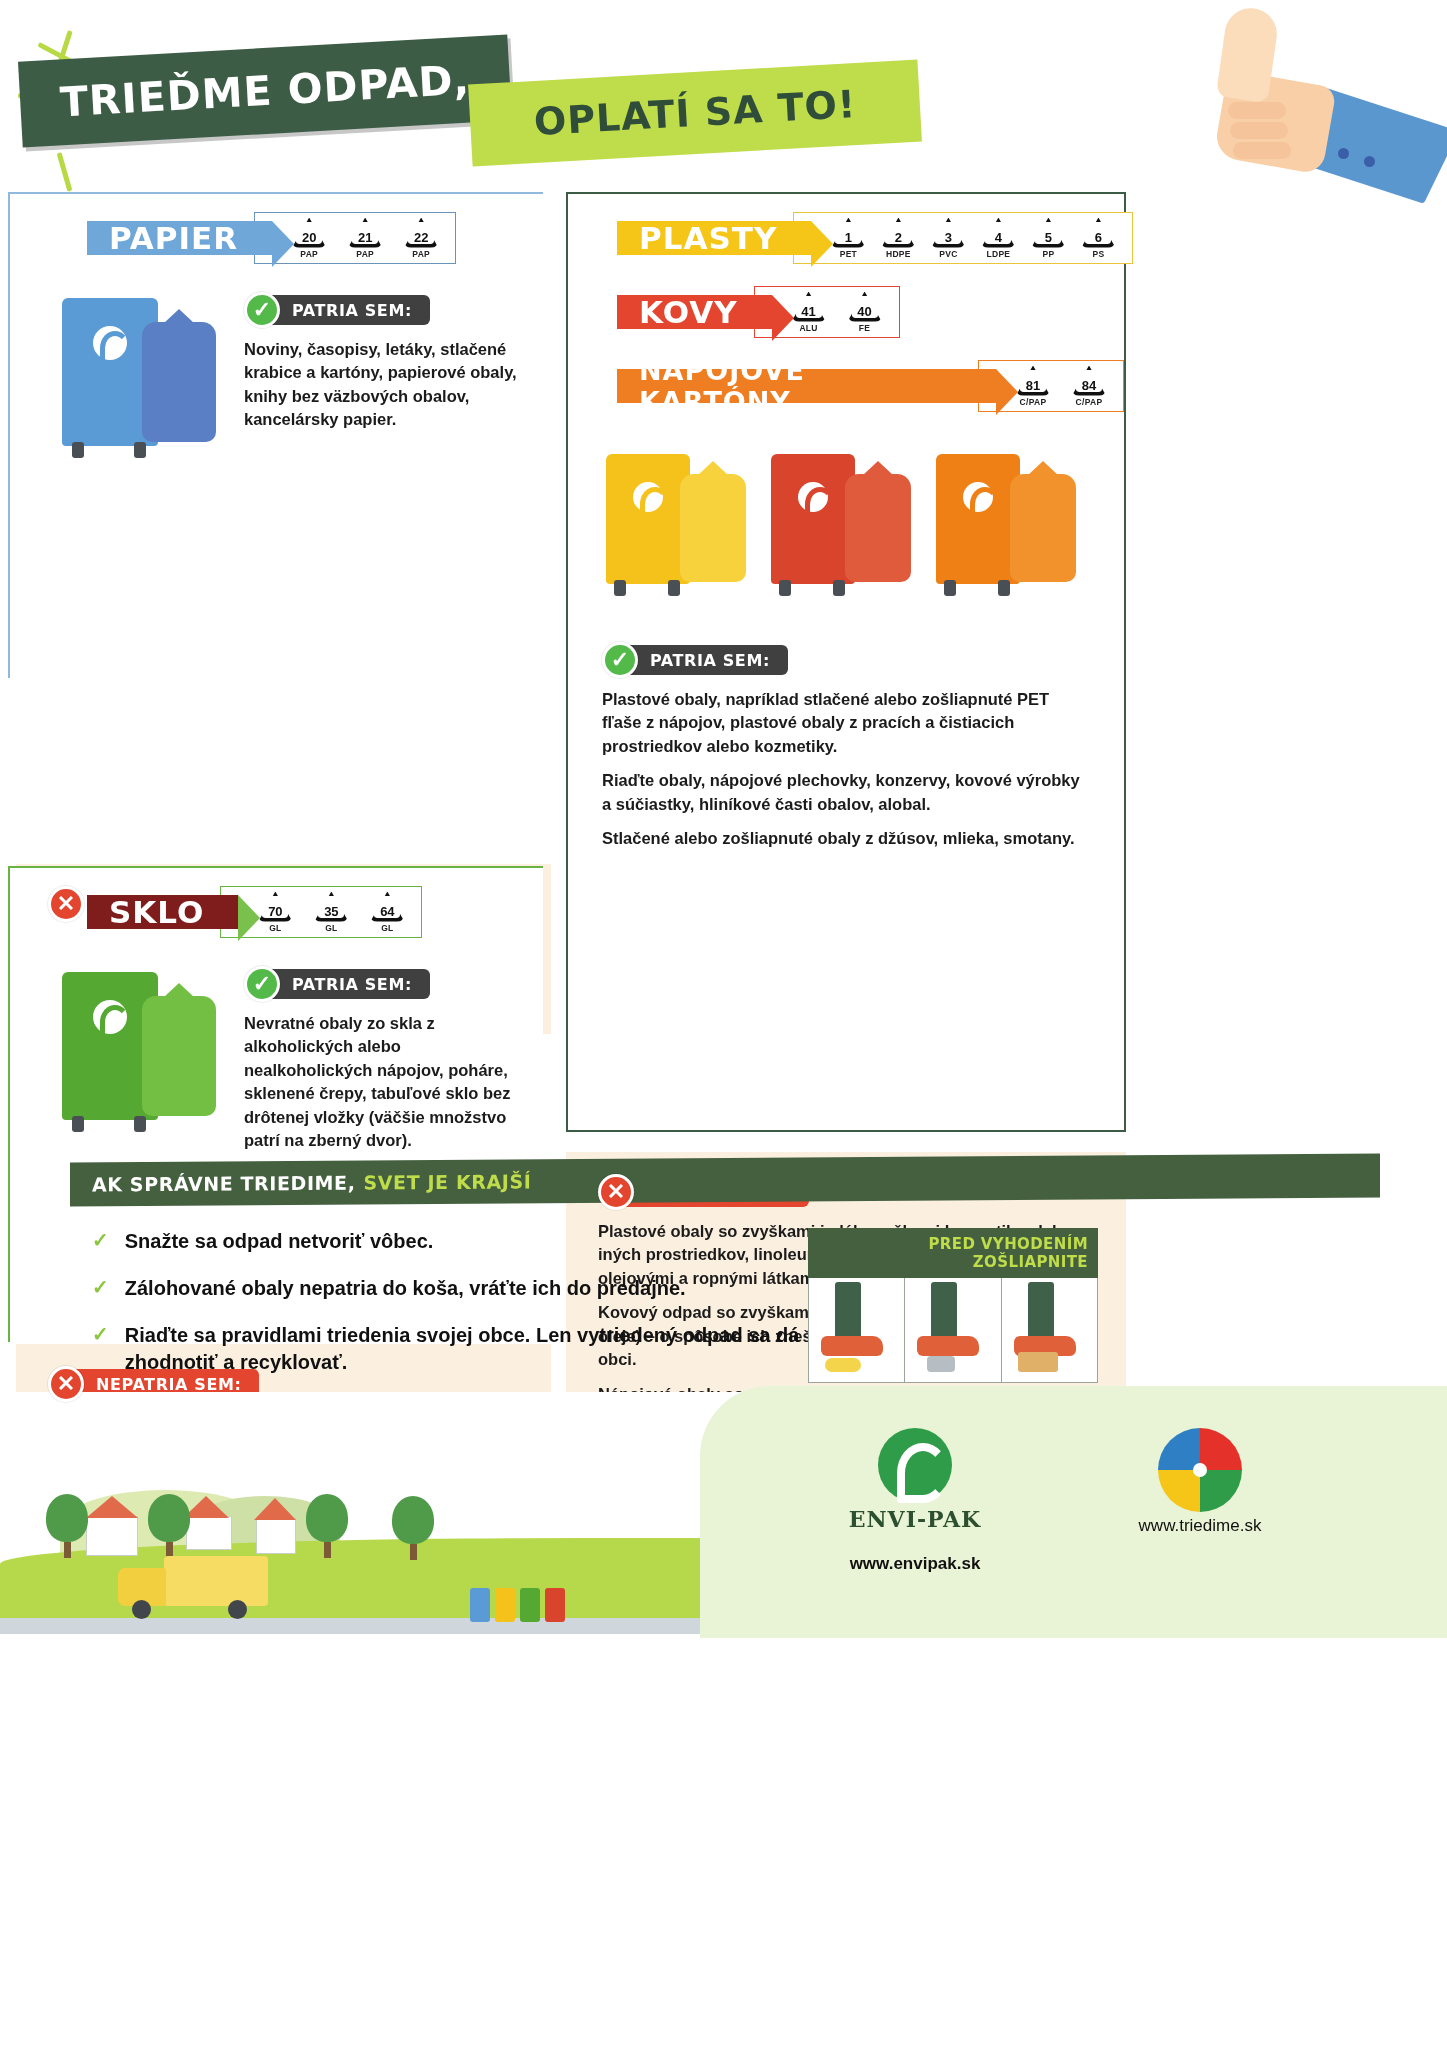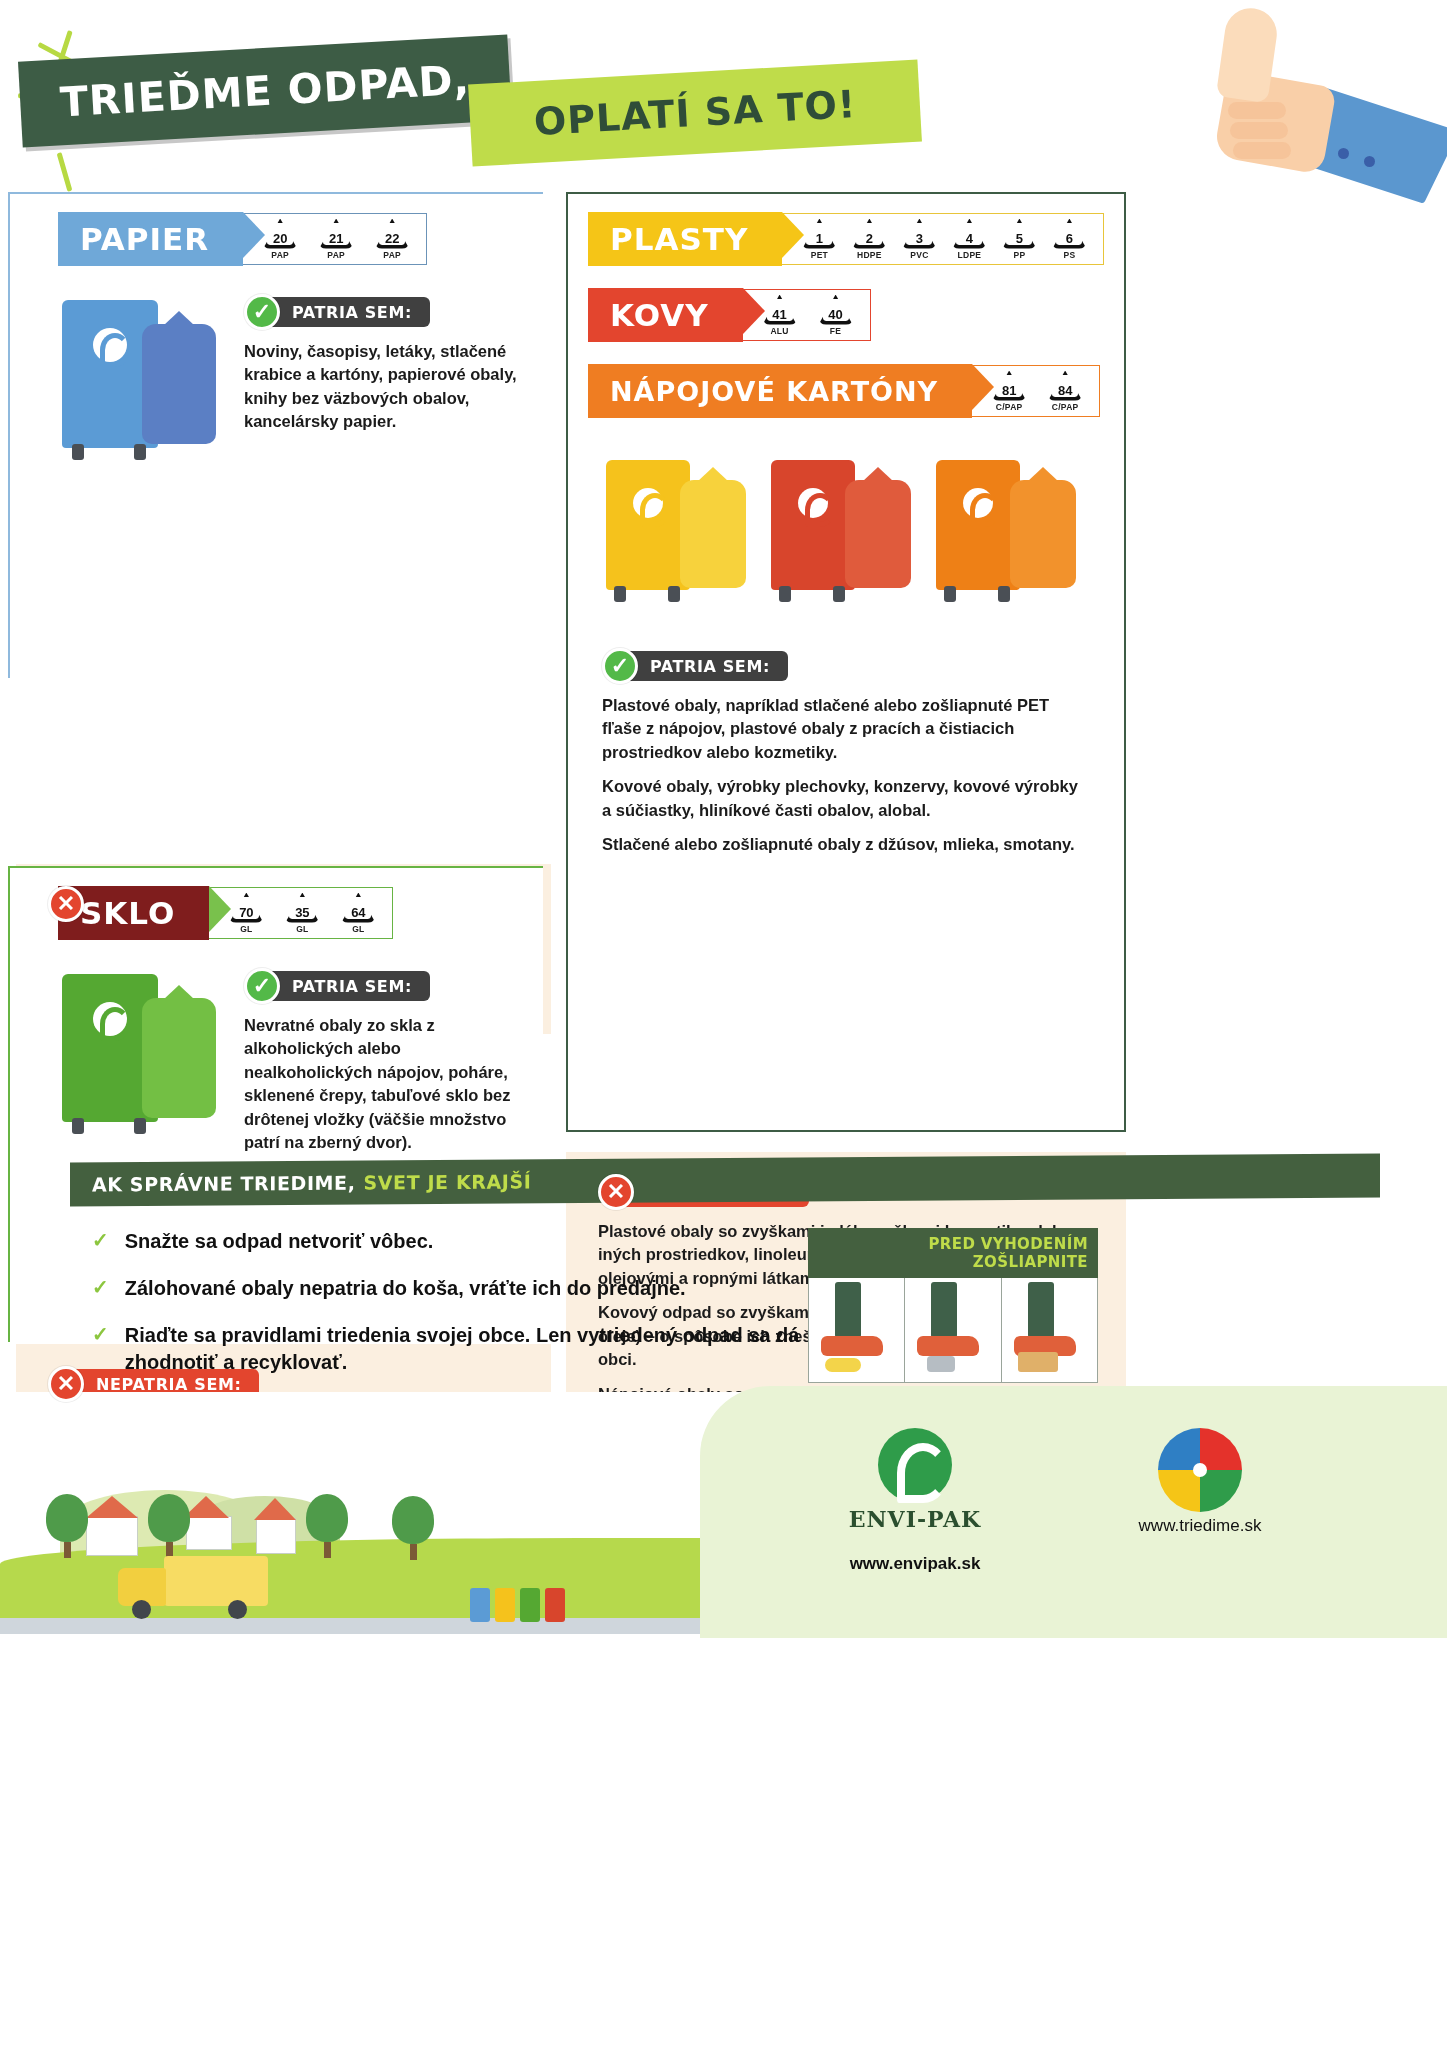--- a/index.html
+++ b/index.html
@@ -70,24 +70,25 @@
   .panel { position:relative; border:2px solid #8fb9dd; background:#fff; }
   .panel-paper { border-color:#8fb9dd; border-right:none; border-bottom:none;
                  height:486px; border-top:2px solid #8fb9dd; }
   .panel-glass { border-color:#67b443; border-right:none; border-bottom:none;
                  margin-top:188px; height:476px; }
   .panel-right { border:2px solid #3d5c45; height:940px; }
 
   
   .cat-row { display:flex; align-items:center; margin:18px 0 0 48px; }
   .cat-pill {
-    position:relative; height:54px; padding:0 34px 0 22px;
+    position:relative; height:34px; padding:0 34px 0 22px;
     display:flex; align-items:center; color:#fff;
     font-size:31px; font-weight:bold; letter-spacing:1px;
     font-family:"DejaVu Sans", sans-serif;
+    margin-left:29px;
   }
   .cat-pill:after {
     content:""; position:absolute; right:-22px; top:0;
     border-top:23px solid transparent; border-bottom:23px solid transparent;
     border-left:22px solid var(--pc);
   }
   .pill-paper{background:#6fa8d8;--pc:#6fa8d8;}
   .pill-glass{background:#7f1d1d;--pc:#79c14c;}
   .pill-plast{background:#f5c517;--pc:#f5c517;color:#fff;}
   .pill-kovy {background:#e3452e;--pc:#e3452e;}
@@ -517,21 +518,21 @@
       </div>
     </div>
 
     <div style="padding:26px 34px 0 34px;">
       <div class="badge yes">
         <div class="ico">✓</div>
         <div class="lab">PATRIA SEM:</div>
       </div>
       <div class="body-txt">
         <p>Plastové obaly, napríklad stlačené alebo zošliapnuté PET fľaše z nápojov, plastové obaly z pracích a čistiacich prostriedkov alebo kozmetiky.</p>
-        <p>Kovové obaly, výrobky plechovky, konzervy, kovové výrobky a súčiastky, hliníkové časti obalov, alobal.</p>
+        <p>Riaďte obaly, nápojové plechovky, konzervy, kovové výrobky a súčiastky, hliníkové časti obalov, alobal.</p>
         <p>Stlačené alebo zošliapnuté obaly z džúsov, mlieka, smotany.</p>
       </div>
     </div>
   </div>
 
   <div class="nepatria-band" style="position:absolute;left:0;top:960px;width:560px;height:290px;">
     <div class="badge no">
       <div class="ico">✕</div>
       <div class="lab">NEPATRIA SEM:</div>
     </div>

